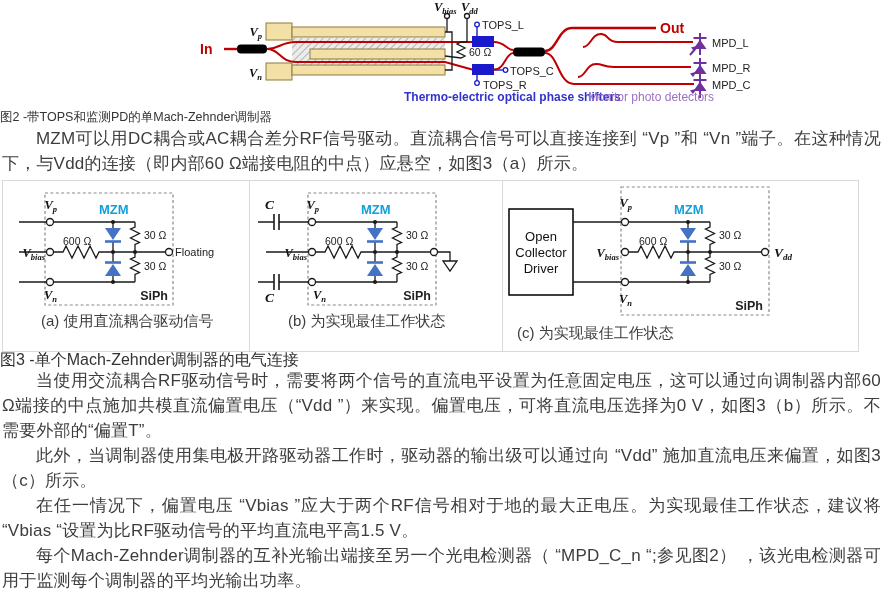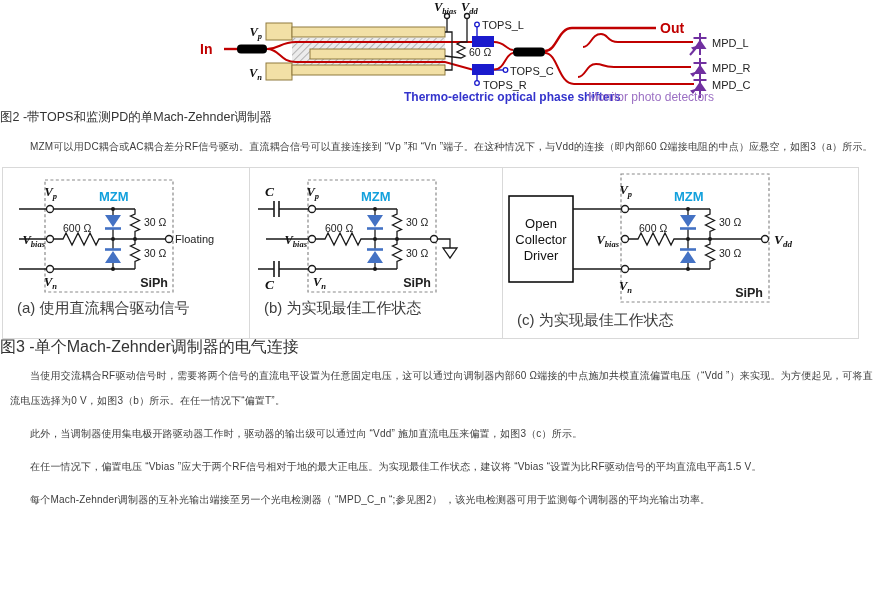--- a/index.html
+++ b/index.html
@@ -31,28 +31,28 @@
   .ser13{font-family:"Liberation Serif",serif;font-style:italic;font-weight:bold;font-size:13.5px;fill:#111;}
   .ser13 .sub{font-size:9px;}
   .mzmt{font-weight:bold;font-size:13px;fill:var(--mzm);}
   .sipht{font-weight:bold;font-size:12.5px;fill:#222;}
   .redlbl{font-weight:bold;font-size:14px;fill:var(--red);}
   .bluenote{font-weight:bold;font-size:12px;fill:var(--bluelbl);}
   .purpnote{font-size:12px;fill:var(--purplbl);}
   .drv{font-size:13px;fill:#111;}
   
   .figcap{font-size:12.5px;color:#333;text-align:left;height:18px;line-height:18px;}
-  .para{margin:8px;padding:0 8px 0 2px;font-size:10px;line-height:25px;color:var(--text);
+  .para{margin:0;padding:0 8px 0 2px;font-size:17px;line-height:25px;color:var(--text);
         text-align:justify;text-indent:2em;letter-spacing:.2px;}
   .f3table{display:flex;margin:4px 0 0 2px;}
   .f3cell{position:relative;box-sizing:border-box;height:172px;border:1px solid var(--border);background:#fff;}
   .f3cell + .f3cell{margin-left:-1px;}
   .cellA{width:248px;} .cellB{width:254px;} .cellC{width:357px;}
   .pcap{position:absolute;left:14px;font-size:15px;color:#3e3e3e;white-space:nowrap;}
-  .capAB{top:131px;} .capC{top:143px;}
+  .capAB{top:131px;margin-left:24px;} .capC{top:143px;}
 </style>
 </head>
 <body>
 
 <div class="page">
 
   
   <svg width="889" height="104">
     <defs>
       <pattern id="hatch" width="5" height="5" patternUnits="userSpaceOnUse" patternTransform="rotate(45)">
@@ -240,18 +240,18 @@
         <text class="t10" x="216" y="58">30 Ω</text>
         <text class="t10" x="216" y="89">30 Ω</text>
         <text class="sipht" x="260" y="129" text-anchor="end">SiPh</text>
       </svg>
       <div class="pcap capC">(c) 为实现最佳工作状态</div>
     </div>
   </div>
 
   <div class="figcap" style="height:16px;line-height:16px;font-size:16px;">图3 -单个Mach-Zehnder调制器的电气连接</div>
 
-  <p class="para">当使用交流耦合RF驱动信号时，需要将两个信号的直流电平设置为任意固定电压，这可以通过向调制器内部60 Ω端接的中点施加共模直流偏置电压（“Vdd ”）来实现。为方便起见，可将直流电压选择为0 V，如图3（b）所示。在任一情况下“偏置T”。</p>
+  <p class="para">当使用交流耦合RF驱动信号时，需要将两个信号的直流电平设置为任意固定电压，这可以通过向调制器内部60 Ω端接的中点施加共模直流偏置电压（“Vdd ”）来实现。偏置电压，可将直流电压选择为0 V，如图3（b）所示。不需要外部的“偏置T”。</p>
   <p class="para">此外，当调制器使用集电极开路驱动器工作时，驱动器的输出级可以通过向 “Vdd” 施加直流电压来偏置，如图3（c）所示。</p>
   <p class="para">在任一情况下，偏置电压 “Vbias ”应大于两个RF信号相对于地的最大正电压。为实现最佳工作状态，建议将 “Vbias “设置为比RF驱动信号的平均直流电平高1.5 V。</p>
   <p class="para">每个Mach-Zehnder调制器的互补光输出端接至另一个光电检测器（ “MPD_C_n “;参见图2） ，该光电检测器可用于监测每个调制器的平均光输出功率。</p>
 
 </div>
 
 </body></html>

